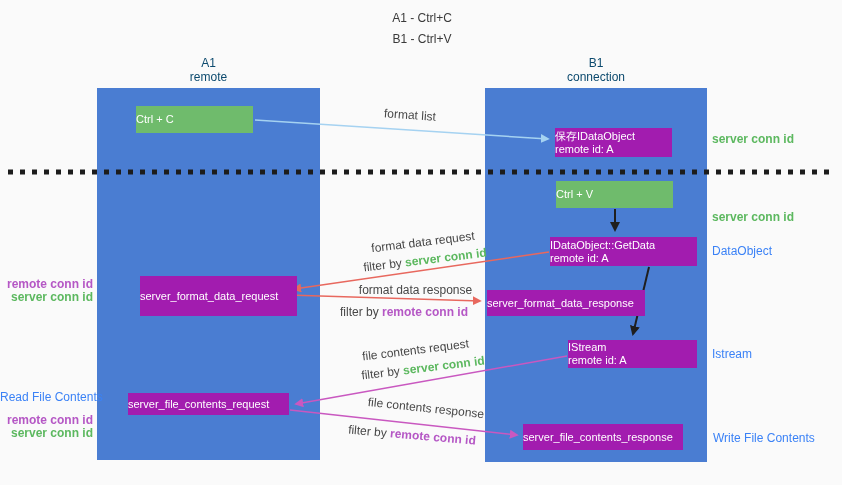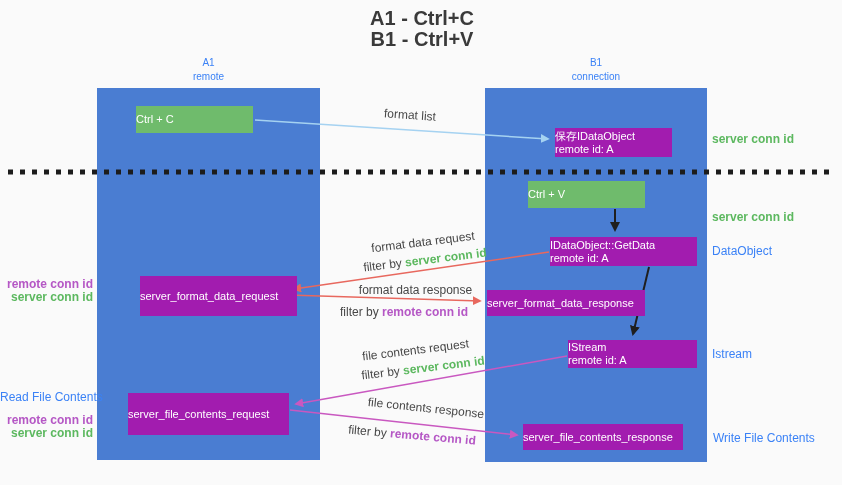--- a/index.html
+++ b/index.html
@@ -10,29 +10,29 @@
   .stage{
     position:relative;
     width:842px;height:485px;
     background:#fafafa;
     overflow:hidden;
   }
   .abs{position:absolute;}
   .title{
     left:352px;top:8px;width:140px;
     text-align:center;
-    font-size:20px;line-height:21px;color:#3a3a3a;font-weight:bold;
+    font-size:12px;line-height:21px;color:#3a3a3a;
   }
   .lane{
     background:#4a7dd2;
   }
   .lane-left{left:97px;top:88px;width:223px;height:372px;}
   .lane-right{left:485px;top:88px;width:222px;height:374px;}
   .lane-header{
-    text-align:center;font-size:10px;line-height:14px;color:#3b82f6;
+    text-align:center;font-size:12px;line-height:14px;color:#0c4a6e;
   }
   .node{
     display:flex;align-items:flex-start;justify-content:center;
     flex-direction:column;
     color:#ffffff;font-size:11px;line-height:13px;
     text-align:center;
   }
   .node-green{background:#6fbb6c;}
   .node-orange{background:#a21caf;}
   .lbl{font-size:12px;line-height:13px;color:#3b82f6;white-space:nowrap;}
@@ -103,30 +103,30 @@
   </svg>
 
   <div class="abs node node-green" style="left:136px;top:106px;width:117px;height:27px;">
     <div>Ctrl + C</div>
   </div>
 
   <div class="abs node node-orange" style="left:140px;top:276px;width:157px;height:40px;">
     <div>server_format_data_request</div>
   </div>
 
-  <div class="abs node node-orange" style="left:128px;top:393px;width:161px;height:42px;">
+  <div class="abs node node-orange" style="left:128px;top:393px;width:161px;height:22px;">
     <div>server_file_contents_request</div>
   </div>
 
   <div class="abs node node-orange" style="left:555px;top:128px;width:117px;height:29px;">
     <div>保存IDataObject</div>
     <div>remote id: A</div>
   </div>
 
-  <div class="abs node node-green" style="left:528px;top:181px;width:117px;height:27px;">
+  <div class="abs node node-green" style="left:556px;top:181px;width:117px;height:27px;">
     <div>Ctrl + V</div>
   </div>
 
   <div class="abs node node-orange" style="left:550px;top:237px;width:147px;height:29px;">
     <div>IDataObject::GetData</div>
     <div>remote id: A</div>
   </div>
 
   <div class="abs node node-orange" style="left:487px;top:290px;width:158px;height:26px;">
     <div>server_format_data_response</div>

